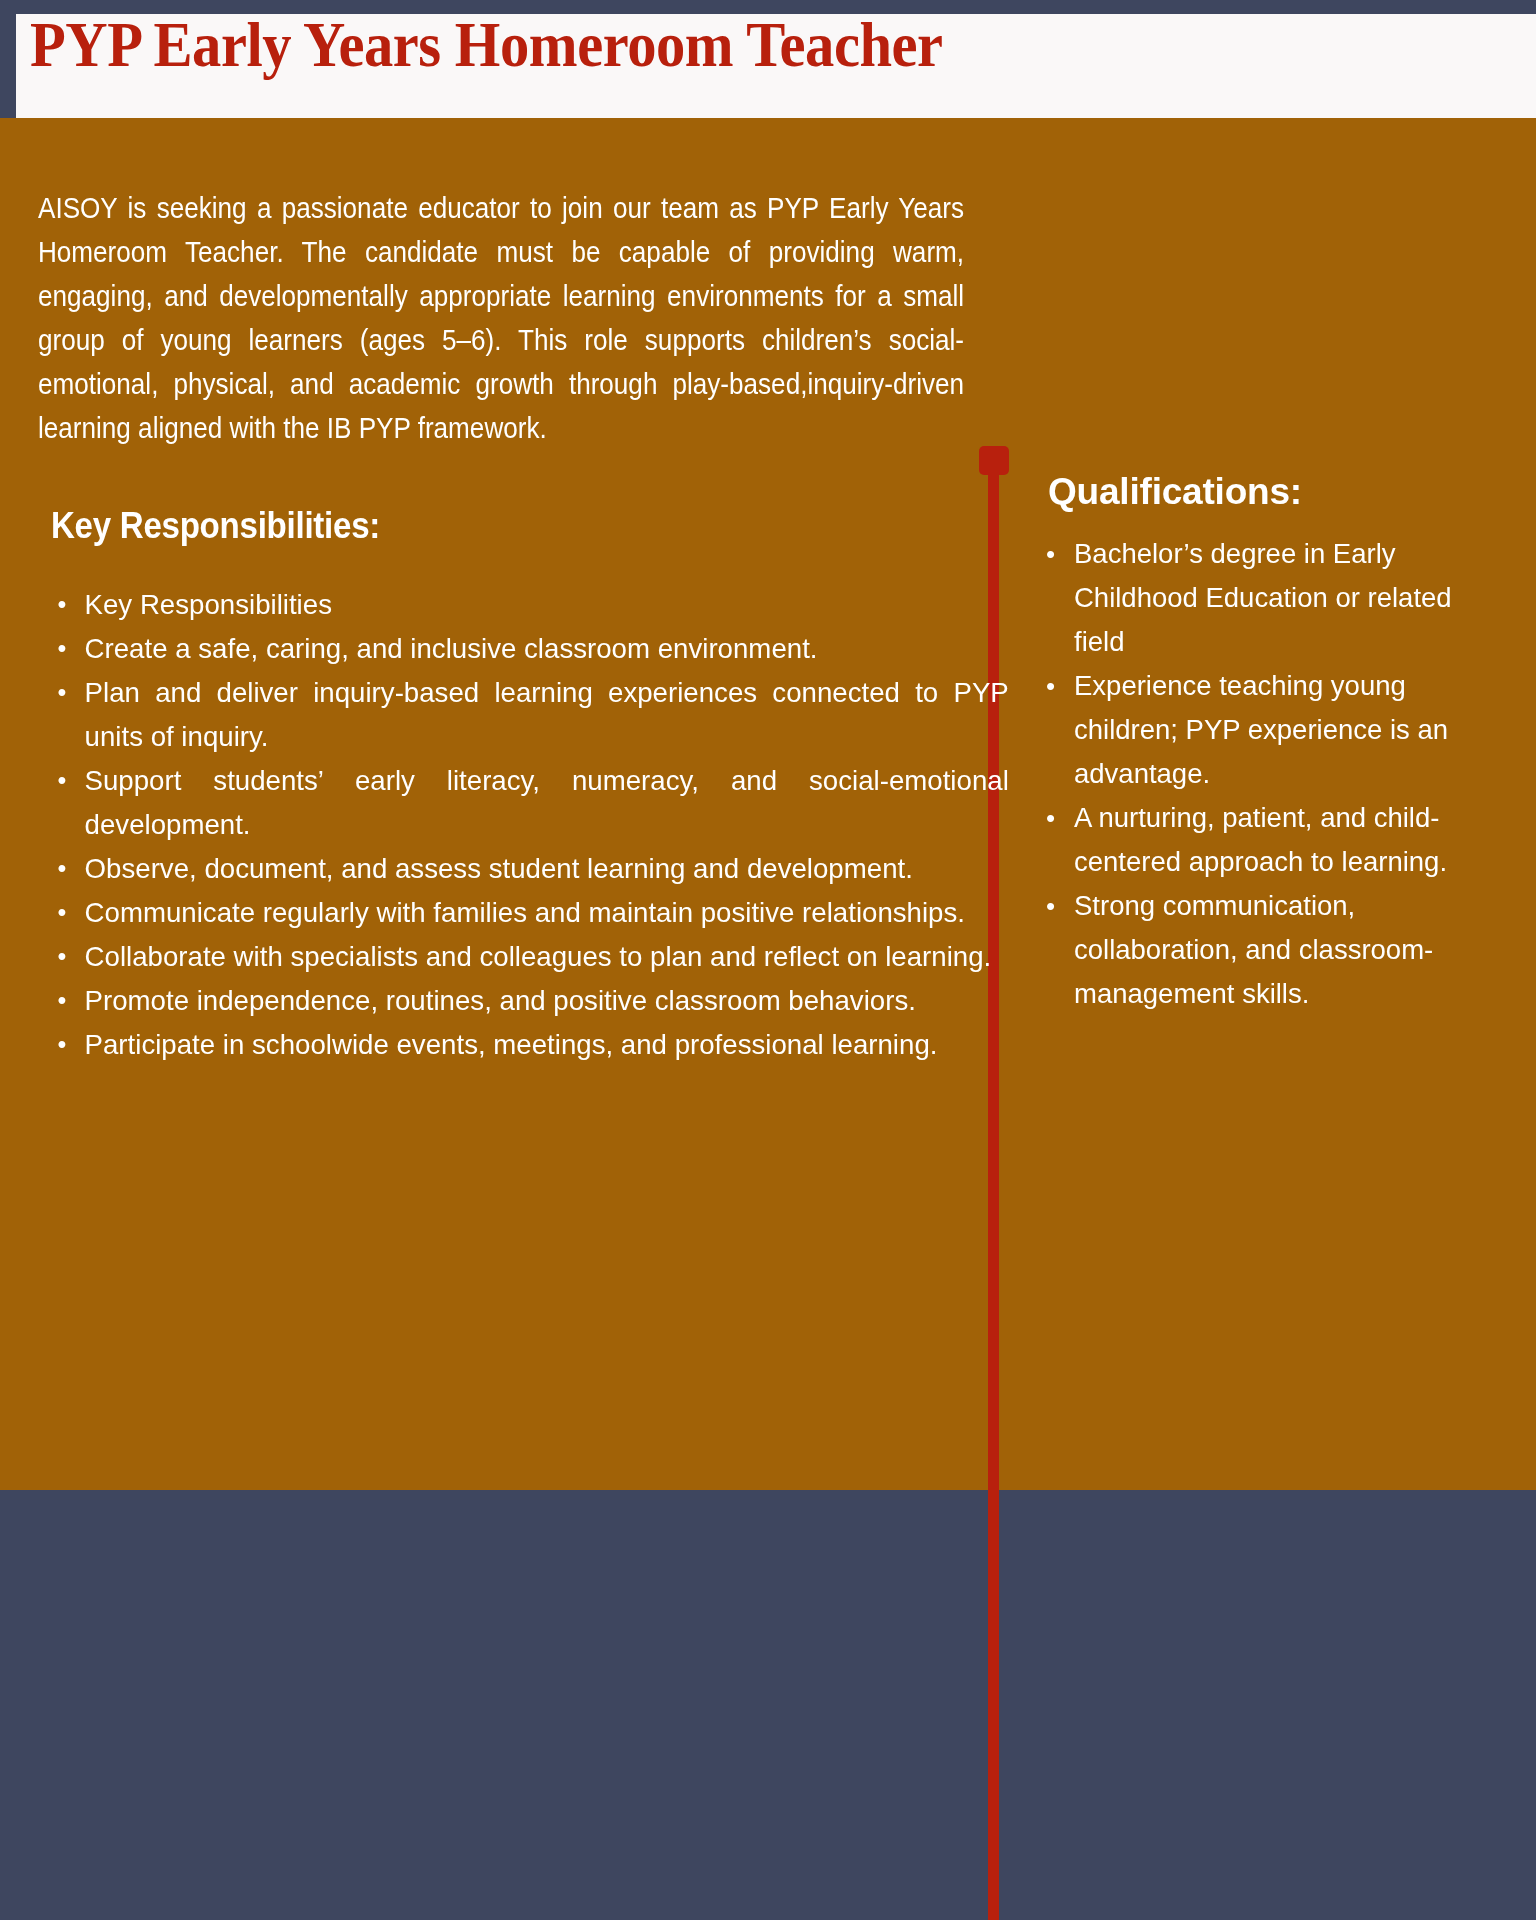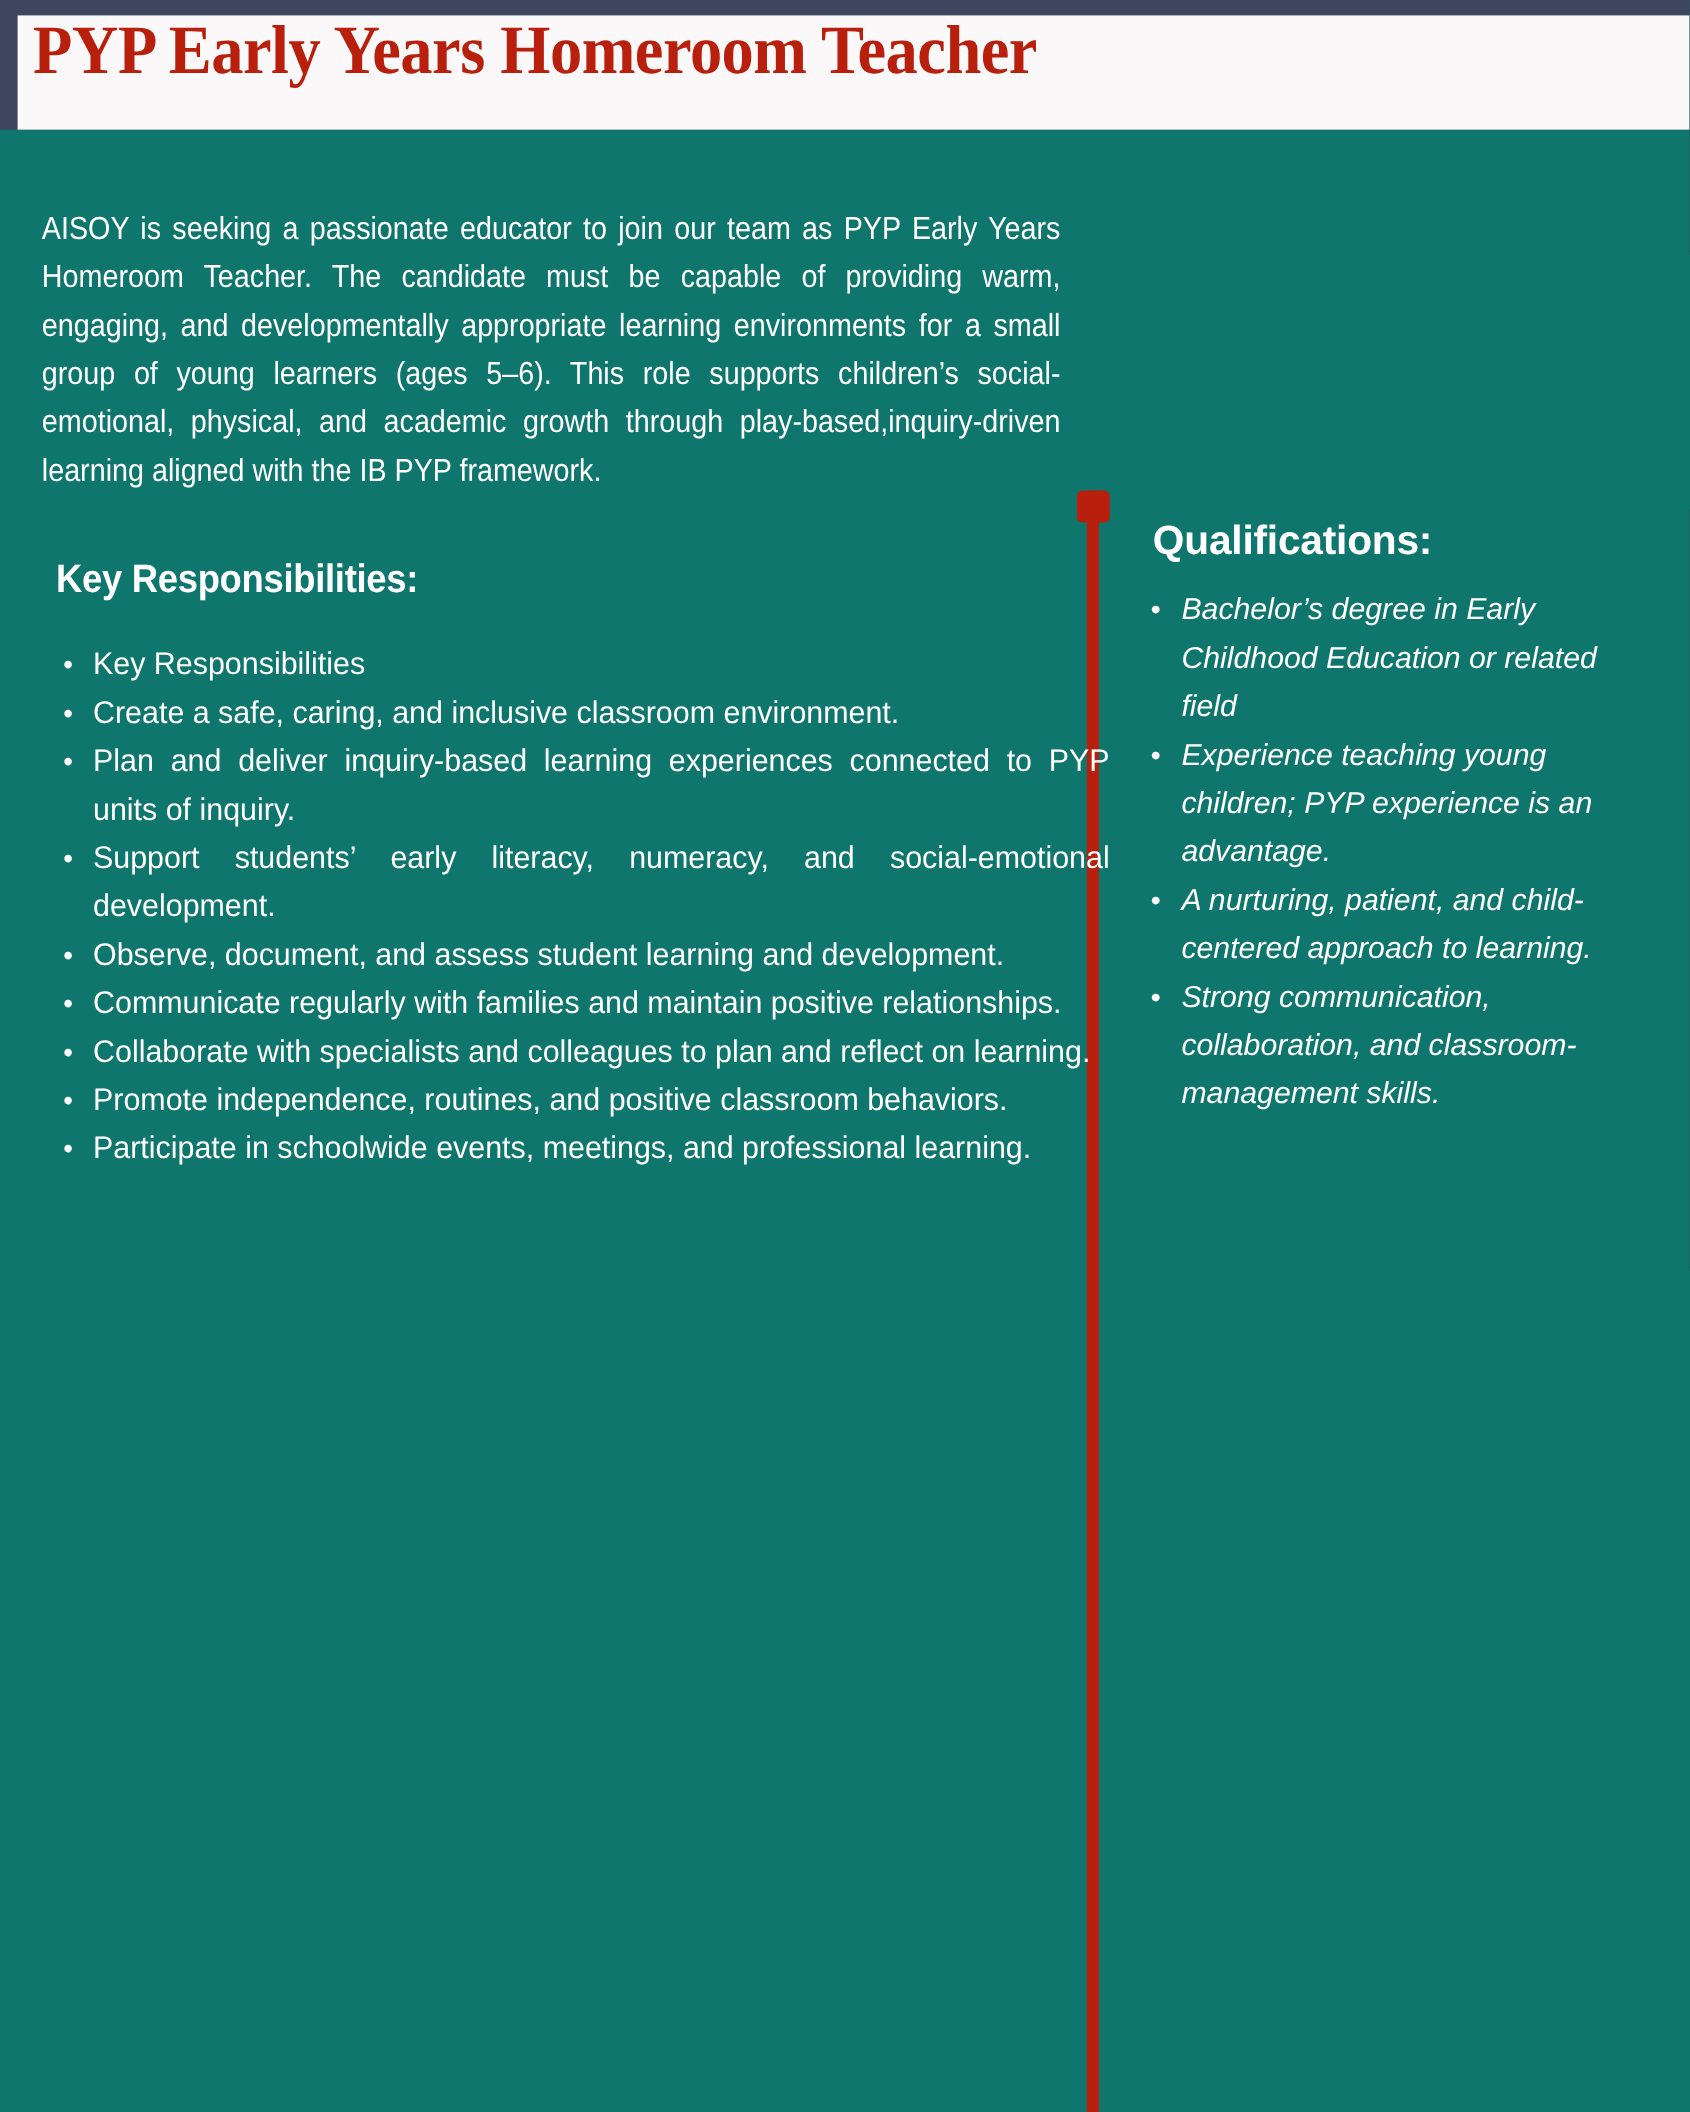--- a/index.html
+++ b/index.html
@@ -41,22 +41,22 @@
     letter-spacing: -0.5px;
     transform: scaleX(0.93);
     transform-origin: left center;
     white-space: nowrap;
   }
 
   
   .body-area {
     position: relative;
     width: 100%;
-    height: 1802px;
-    background: #0f766e;
+    height: 1372px;
+    background: #a16207;
     box-sizing: border-box;
   }
 
   
   .divider {
     position: absolute;
     left: 988px;
     top: 328px;
     width: 11px;
     height: 1542px;
@@ -153,21 +153,20 @@
     font-family: Liberation Sans, sans-serif;
     font-weight: bold;
     font-size: 37px;
     line-height: 44px;
     letter-spacing: -0.2px;
   }
   ul.right-list {
     margin: 0;
     padding: 0 0 0 44px;
     list-style: none;
-    font-style: italic;
   }
   ul.right-list > li {
     position: relative;
     color: #ffffff;
     font-size: 27.5px;
     line-height: 44px;
     text-align: left;
     padding-left: 2px;
   }
   ul.right-list > li::before {

